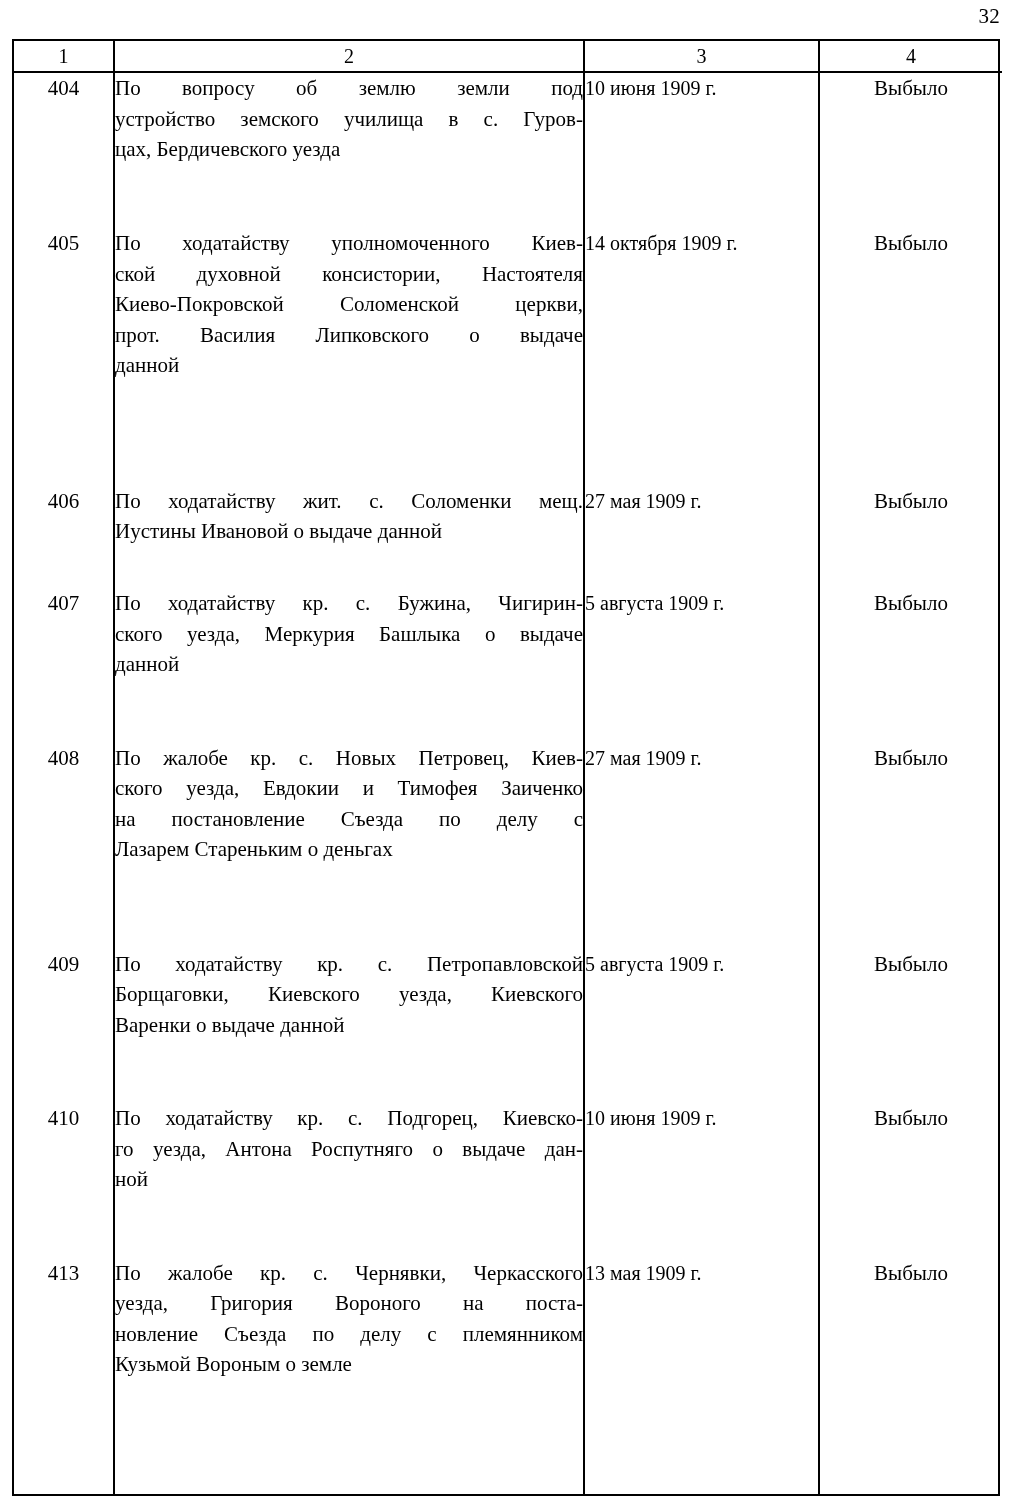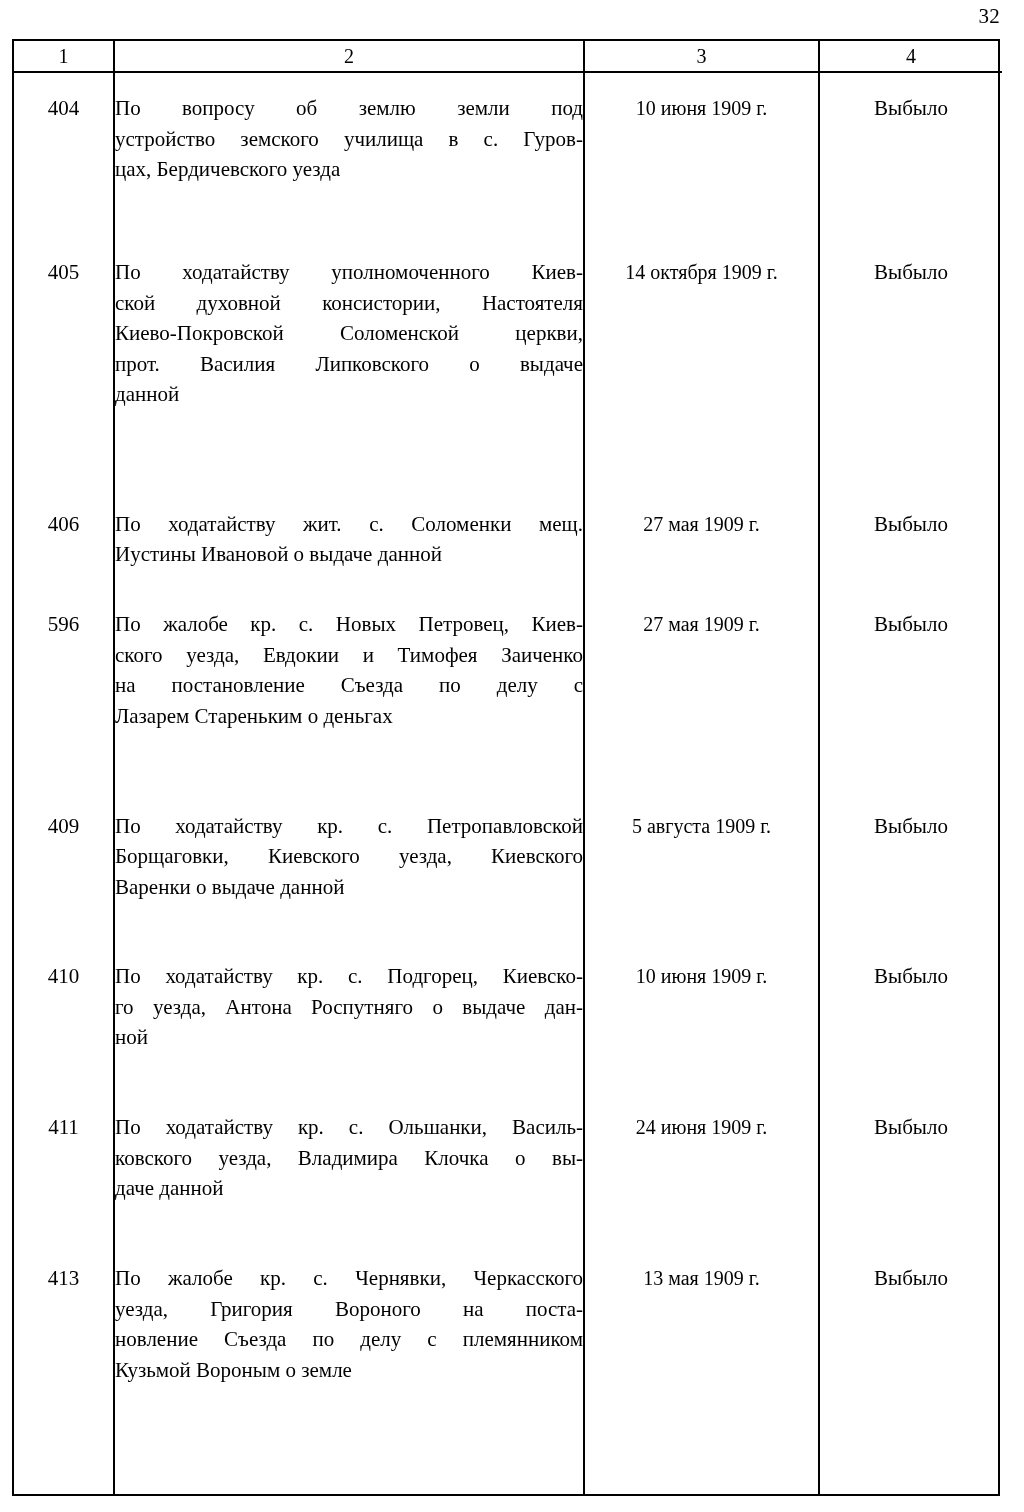--- a/index.html
+++ b/index.html
@@ -78,21 +78,21 @@
     vertical-align: middle;
     font-size: 20px;
     line-height: 30px;
   }
 
   
   tbody td {
     padding-top: 13px;
     padding-bottom: 6px;
   }
-  tbody tr:first-child td { padding-top: 20px; }
+  tbody tr:first-child td { }
 
   .cell-num {
     text-align: center;
     font-size: 21px;
     line-height: 30px;
     padding-left: 2px;
     padding-right: 2px;
   }
 
   .cell-desc {
@@ -109,21 +109,20 @@
   .cell-desc .ln.j {
     text-align: justify;
     text-align-last: justify;
   }
   .cell-desc .ln.l {
     text-align: left;
     text-align-last: left;
   }
 
   .cell-date {
-    text-align: center;
     font-size: 20px;
     line-height: 30px;
     padding-left: 4px;
     padding-right: 4px;
     margin-left: 12px;
   }
 
   .cell-status {
     text-align: center;
     font-size: 21px;
@@ -184,21 +183,31 @@
           <tr>
             <td class="cell-num">406</td>
             <td class="cell-desc">
               <span class="ln j">По ходатайству жит. с. Соломенки мещ.</span>
               <span class="ln l">Иустины Ивановой о выдаче данной</span>
             </td>
             <td class="cell-date">27 мая 1909 г.</td>
             <td class="cell-status">Выбыло</td>
           </tr>
           <tr>
-            <td class="cell-num">596</td>
+            <td class="cell-num">407</td>
+            <td class="cell-desc">
+              <span class="ln j">По ходатайству кр. с. Бужина, Чигирин-</span>
+              <span class="ln j">ского уезда, Меркурия Башлыка о выдаче</span>
+              <span class="ln l">данной</span>
+            </td>
+            <td class="cell-date">5 августа 1909 г.</td>
+            <td class="cell-status">Выбыло</td>
+          </tr>
+          <tr>
+            <td class="cell-num">408</td>
             <td class="cell-desc">
               <span class="ln j">По жалобе кр. с. Новых Петровец, Киев-</span>
               <span class="ln j">ского уезда, Евдокии и Тимофея Заиченко</span>
               <span class="ln j">на   постановление   Съезда   по   делу   с</span>
               <span class="ln l">Лазарем Стареньким о деньгах</span>
             </td>
             <td class="cell-date">27 мая 1909 г.</td>
             <td class="cell-status">Выбыло</td>
           </tr>
           <tr>
@@ -215,30 +224,20 @@
             <td class="cell-num">410</td>
             <td class="cell-desc">
               <span class="ln j">По ходатайству кр. с. Подгорец, Киевско-</span>
               <span class="ln j">го уезда, Антона Роспутняго о выдаче дан-</span>
               <span class="ln l">ной</span>
             </td>
             <td class="cell-date">10 июня 1909 г.</td>
             <td class="cell-status">Выбыло</td>
           </tr>
           <tr>
-            <td class="cell-num">411</td>
-            <td class="cell-desc">
-              <span class="ln j">По ходатайству кр. с. Ольшанки, Василь-</span>
-              <span class="ln j">ковского уезда, Владимира Клочка о вы-</span>
-              <span class="ln l">даче данной</span>
-            </td>
-            <td class="cell-date">24 июня 1909 г.</td>
-            <td class="cell-status">Выбыло</td>
-          </tr>
-          <tr>
             <td class="cell-num">413</td>
             <td class="cell-desc">
               <span class="ln j">По жалобе кр. с. Чернявки, Черкасского</span>
               <span class="ln j">уезда,  Григория  Вороного  на  поста-</span>
               <span class="ln j">новление Съезда по делу с племянником</span>
               <span class="ln l">Кузьмой Вороным о земле</span>
             </td>
             <td class="cell-date">13 мая 1909 г.</td>
             <td class="cell-status">Выбыло</td>
           </tr>

